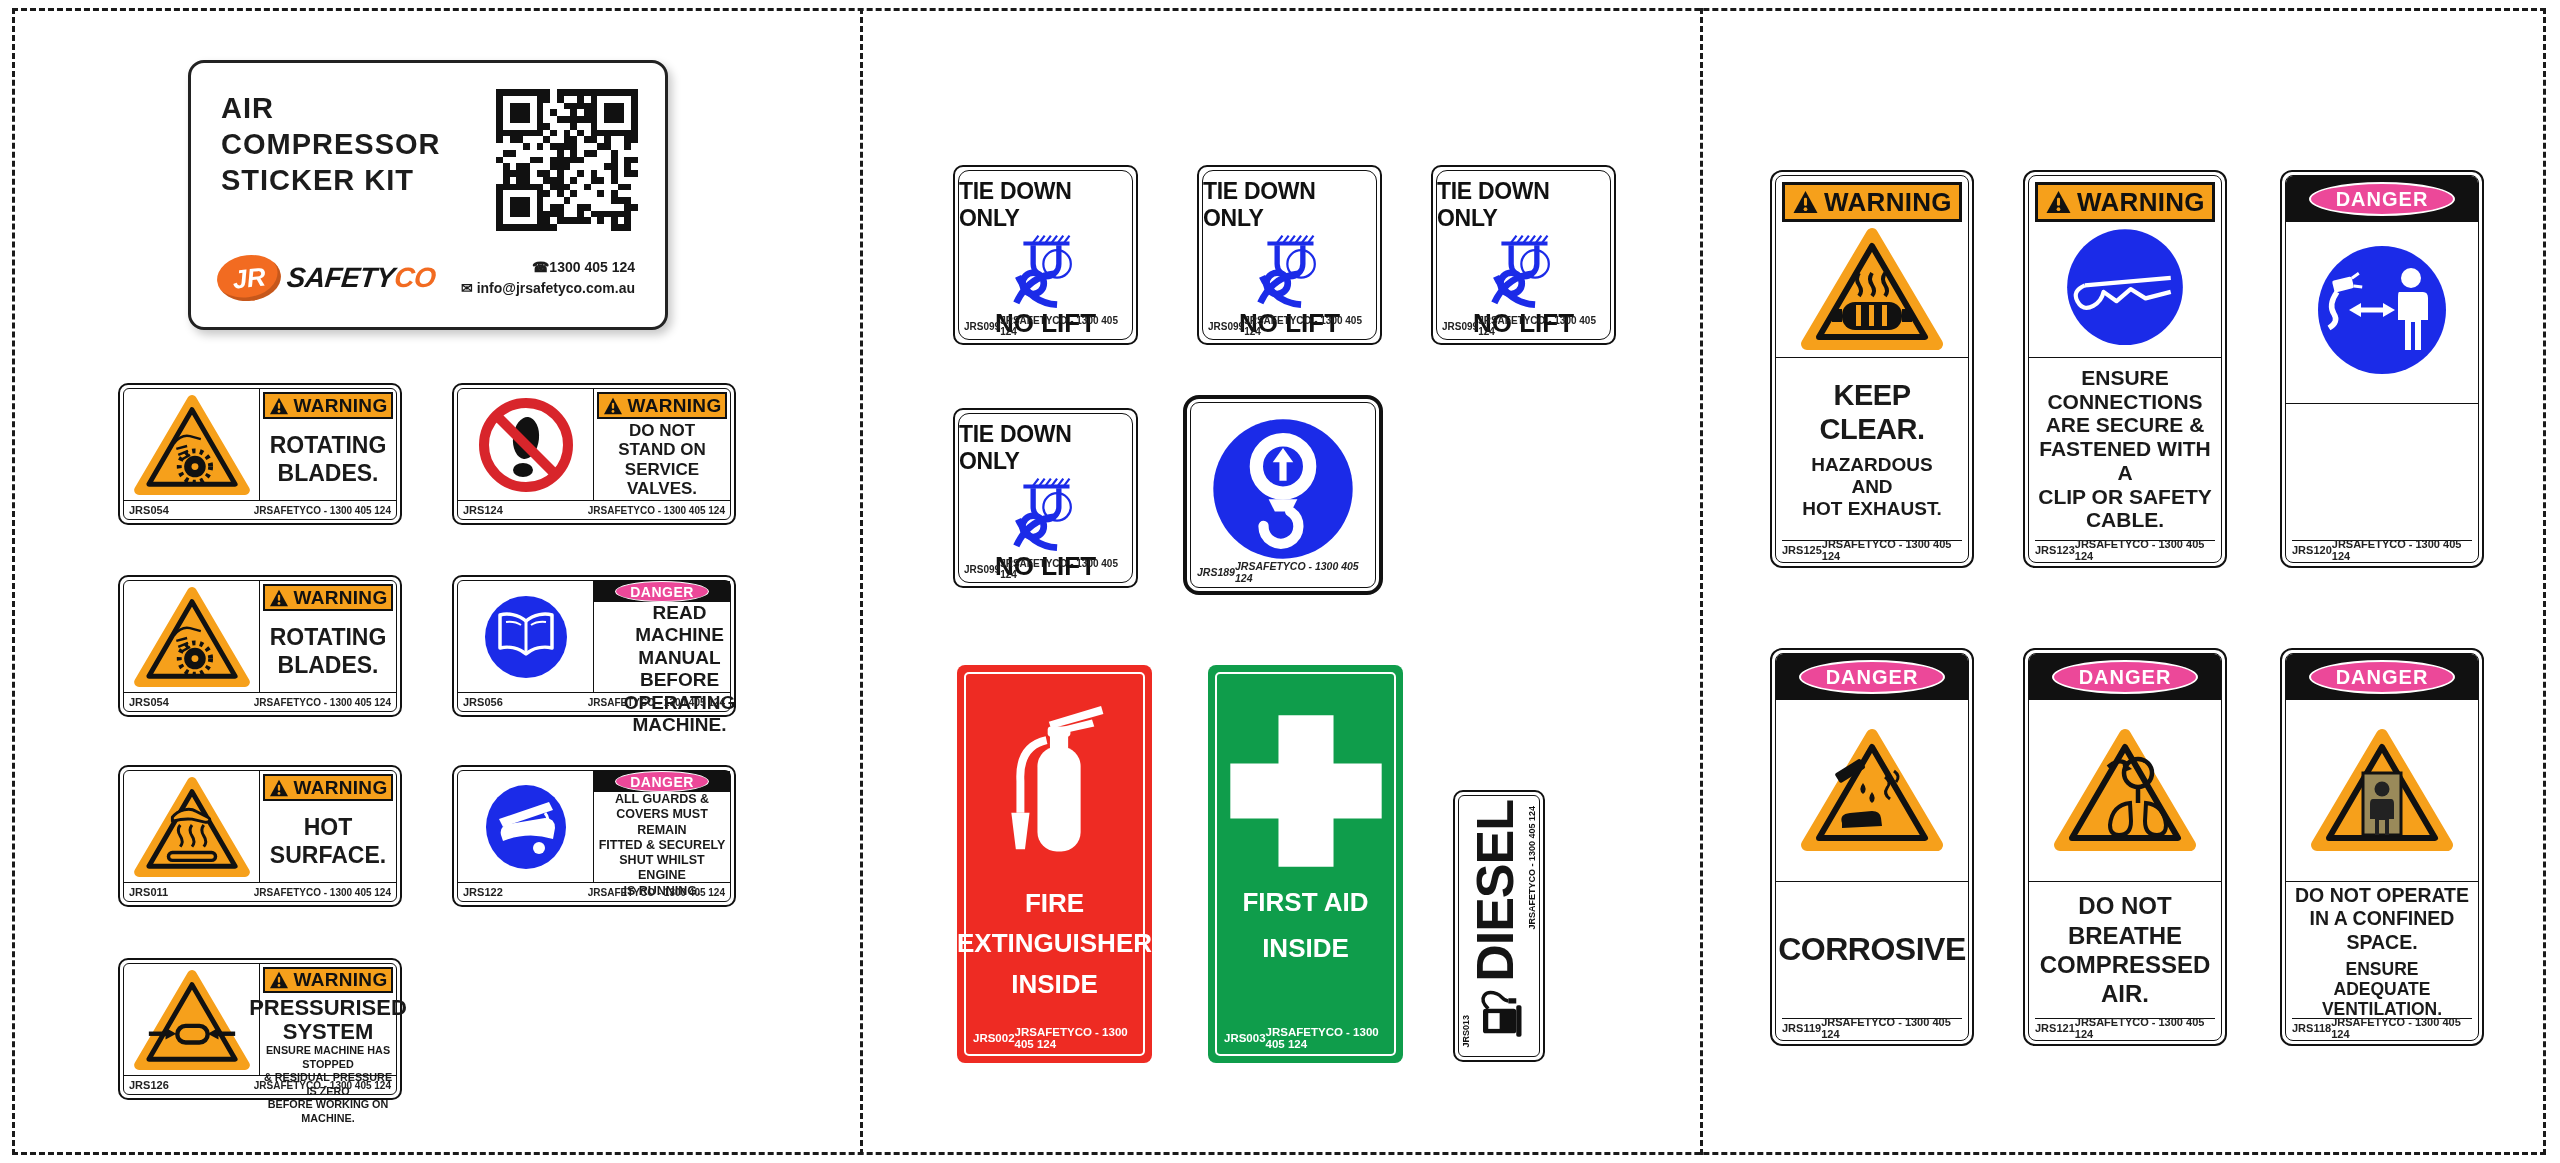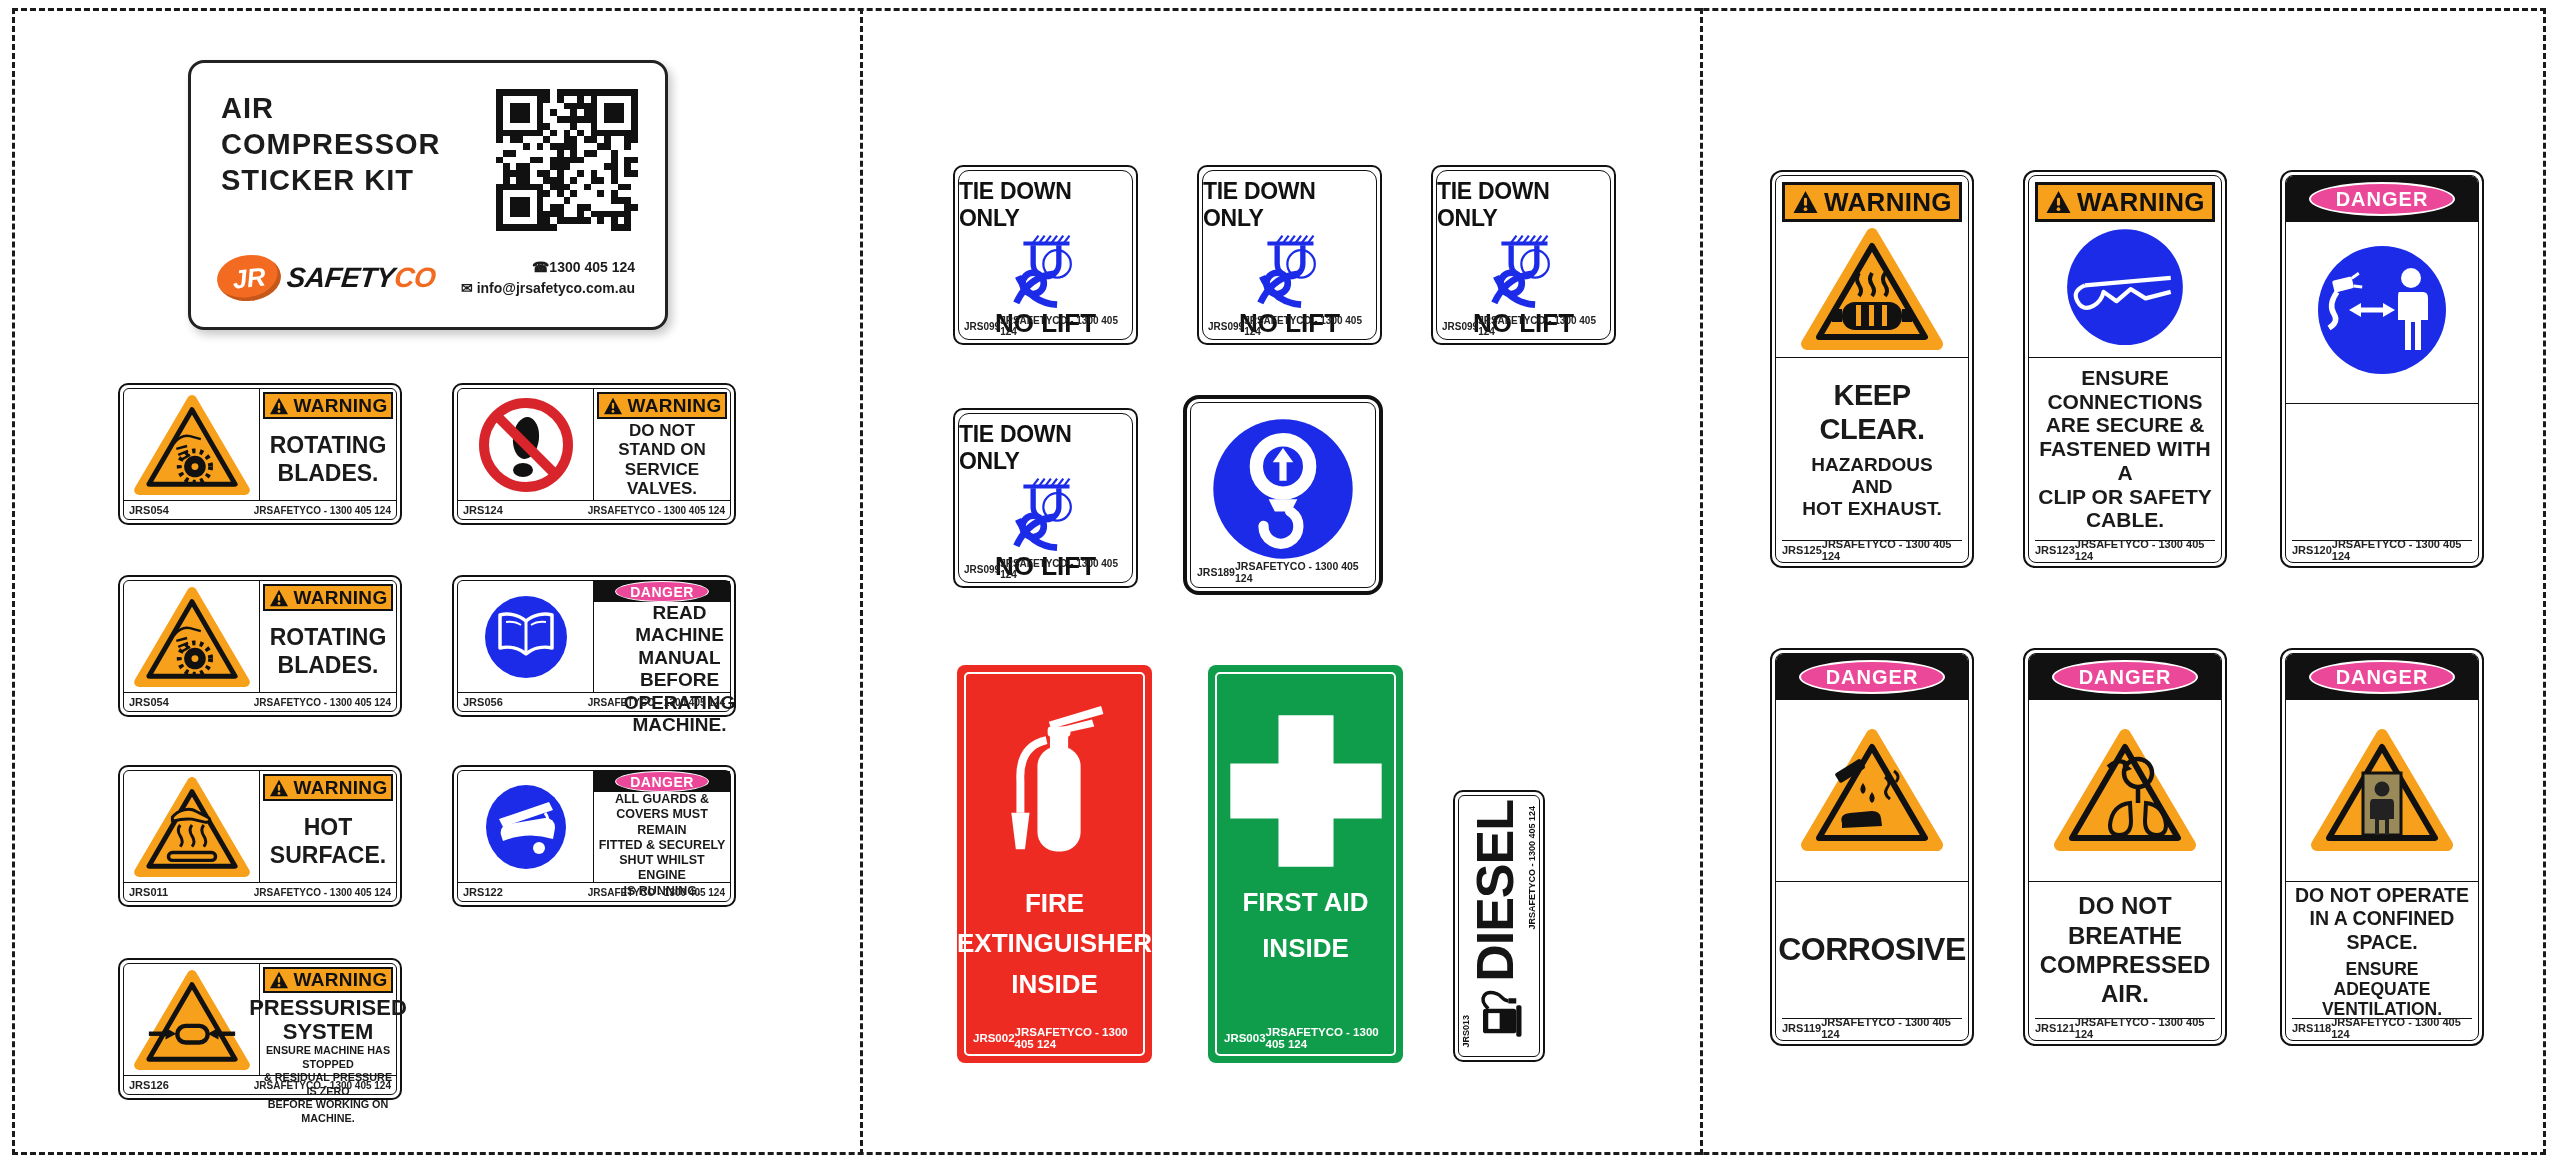--- a/index.html
+++ b/index.html
@@ -52,21 +52,21 @@
 
   
   .stT   { width:185px; height:180px; background:#fff; border:2.5px solid #111; border-radius:10px; padding:3px; }
   .stTin { width:100%; height:100%; border:1.5px solid #111; border-radius:11px; display:flex;
            flex-direction:column; align-items:center; position:relative; }
   .tdTop { margin-top:7px; font-size:23px; font-weight:700; letter-spacing:-.3px; }
   .tdBot { font-size:26px; font-weight:700; margin-top:-2px; }
   .stT .foot { position:absolute; left:5px; right:5px; bottom:2px; font-size:10px; }
 
   
-  .stH   { width:200px; height:200px; background:#fff; border:4px solid #111; border-radius:16px; padding:3px; }
+  .stH   { width:200px; height:200px; background:#fff; border:4px solid #111; border-radius:16px; padding:3px;font-style:italic; }
   .stHin { width:100%; height:100%; border:1.5px solid #111; border-radius:9px; position:relative;
            display:flex; align-items:flex-start; justify-content:center; }
   .stH .foot { position:absolute; left:6px; right:6px; bottom:3px; font-size:10.5px; }
 
   
   .stF   { width:195px; height:398px; border-radius:8px; padding:7px; }
   .stFin { width:100%; height:100%; border:2px solid #fff; border-radius:5px; display:flex;
            flex-direction:column; align-items:center; position:relative; color:#fff; }
   .stF .msg { color:#fff; font-size:26px; line-height:1.55; }
   .stF .foot { position:absolute; left:7px; right:7px; bottom:4px; font-size:11.5px; color:#fff; }

